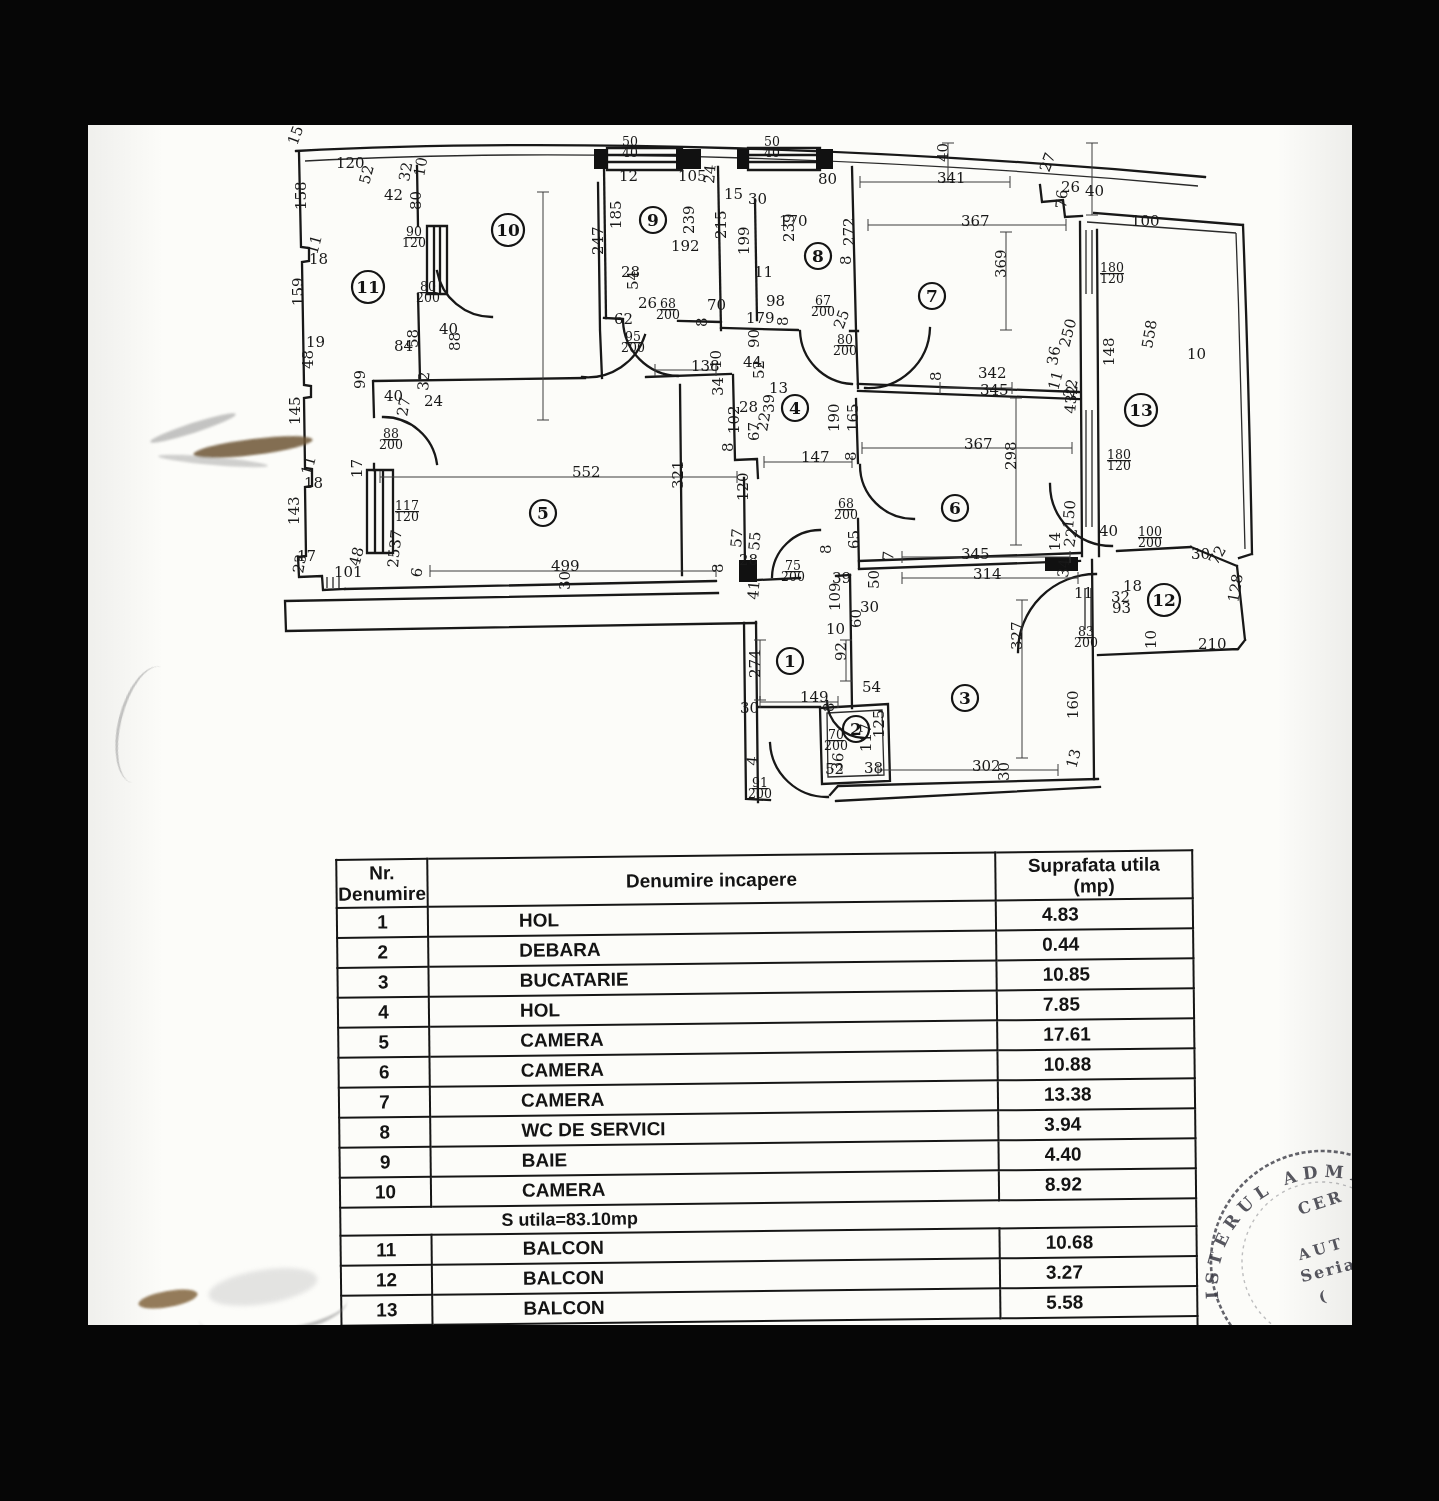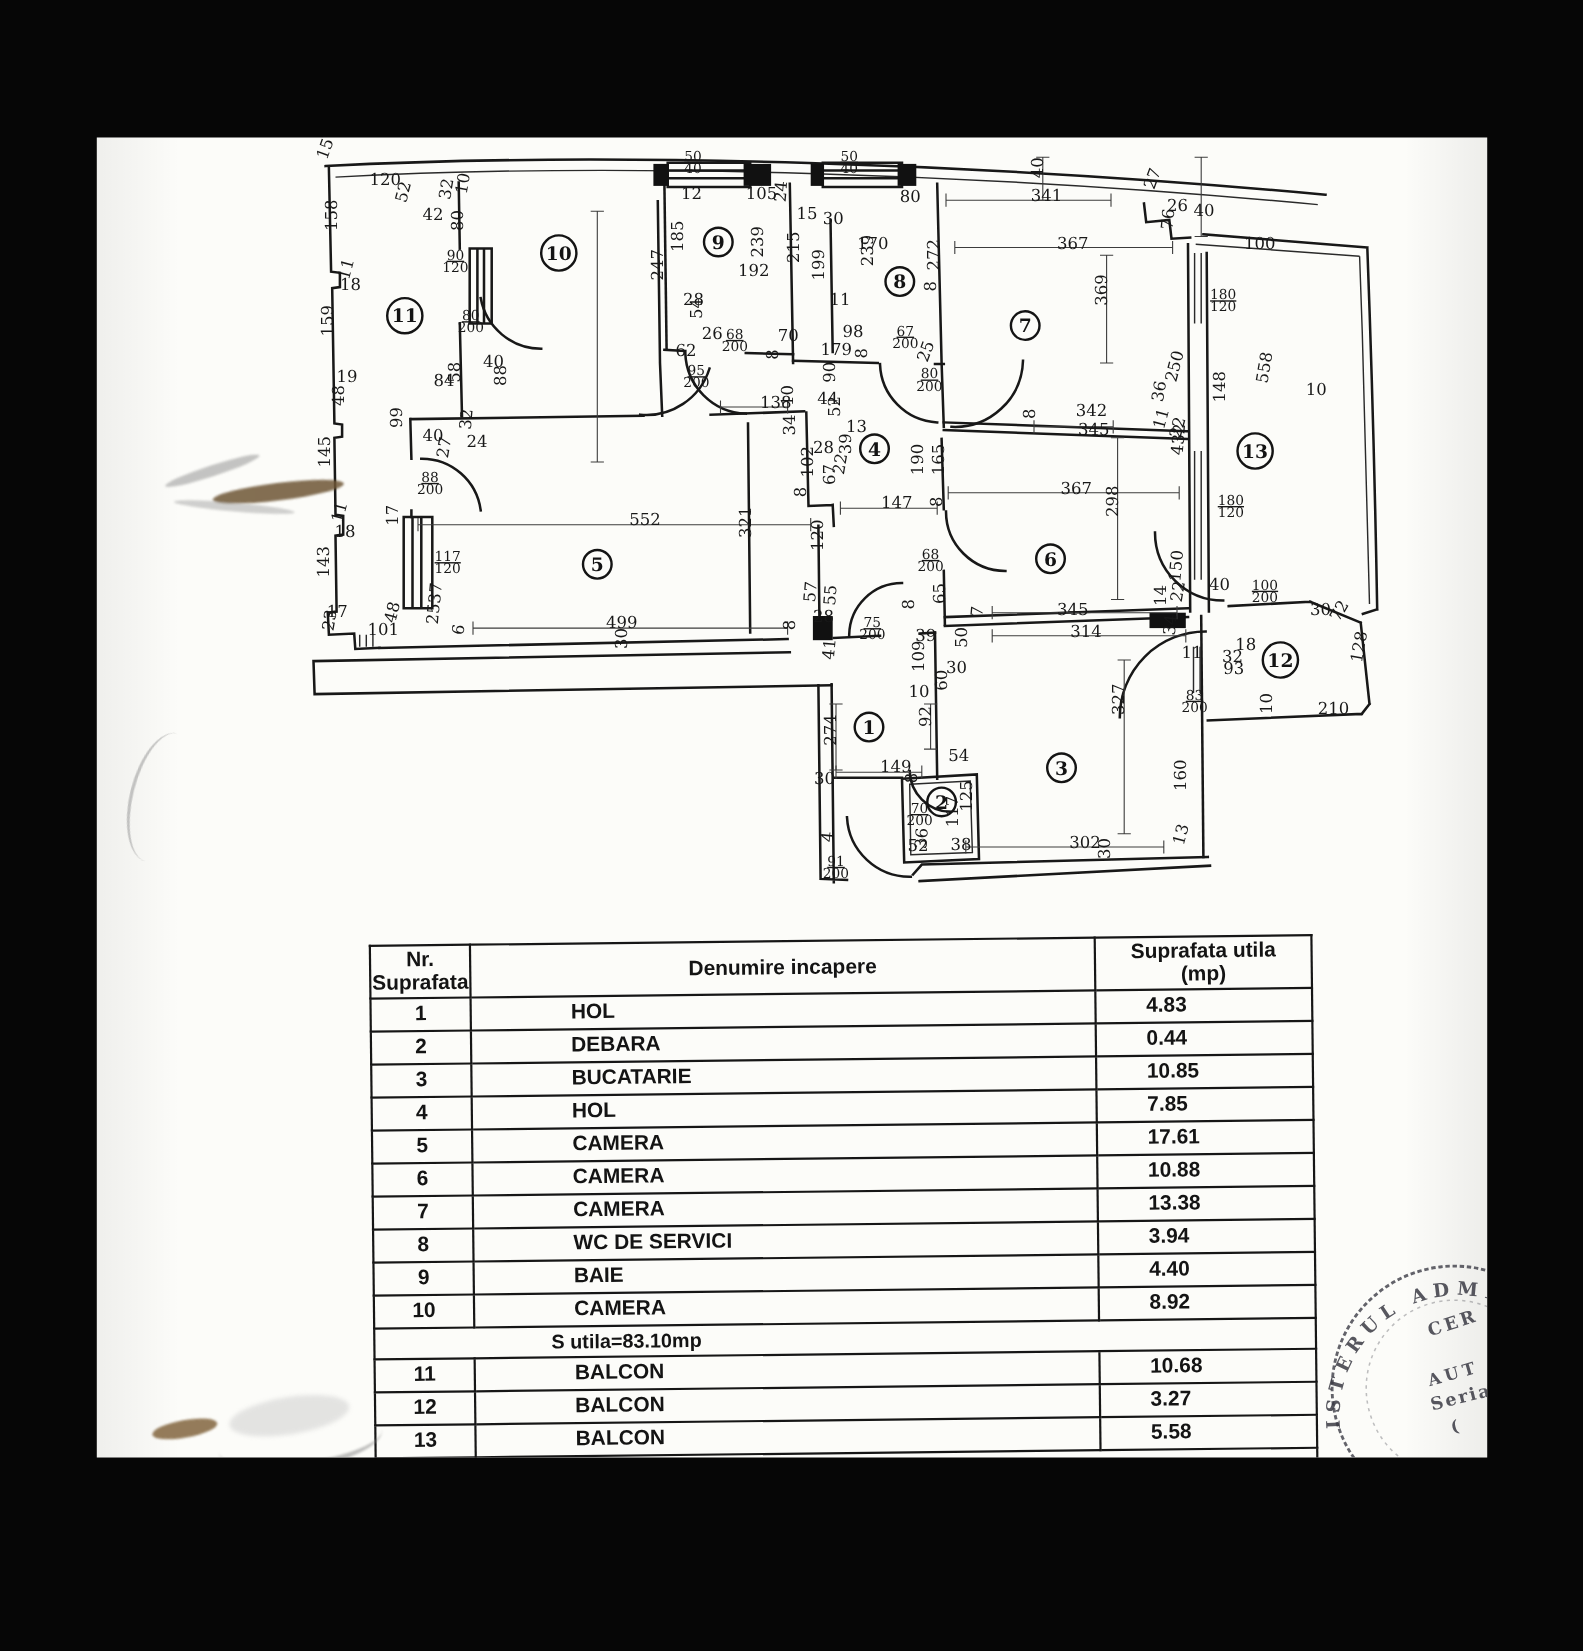--- a/index.html
+++ b/index.html
@@ -368,21 +368,21 @@
       <text class="stamp-text" x="1316" y="1302" transform="rotate(-8 1316 1302)" style="font-size:15px;">(</text>
     </g>
   </svg>
 
   <div id="table-wrap">
     <table>
       <thead>
         <tr>
           <th class="c-nr">
             <span>Nr.</span><br>
-            <span>Suprafata</span>
+            <span>Denumire</span>
           </th>
           <th class="c-name" style="text-align:center;padding-left:0;">Denumire incapere</th>
           <th class="c-area" style="text-align:center;padding-left:0;">
             <span>Suprafata  utila</span><br>
             <span>(mp)</span>
           </th>
         </tr>
       </thead>
       <tbody id="table-body">
           <tr>

